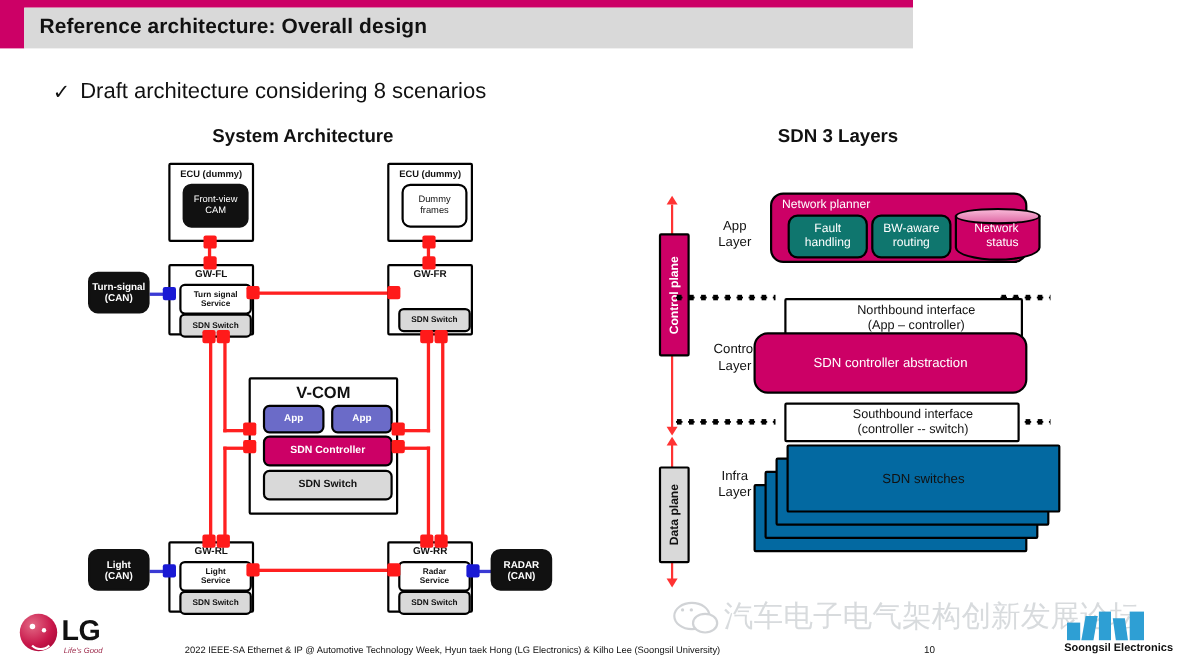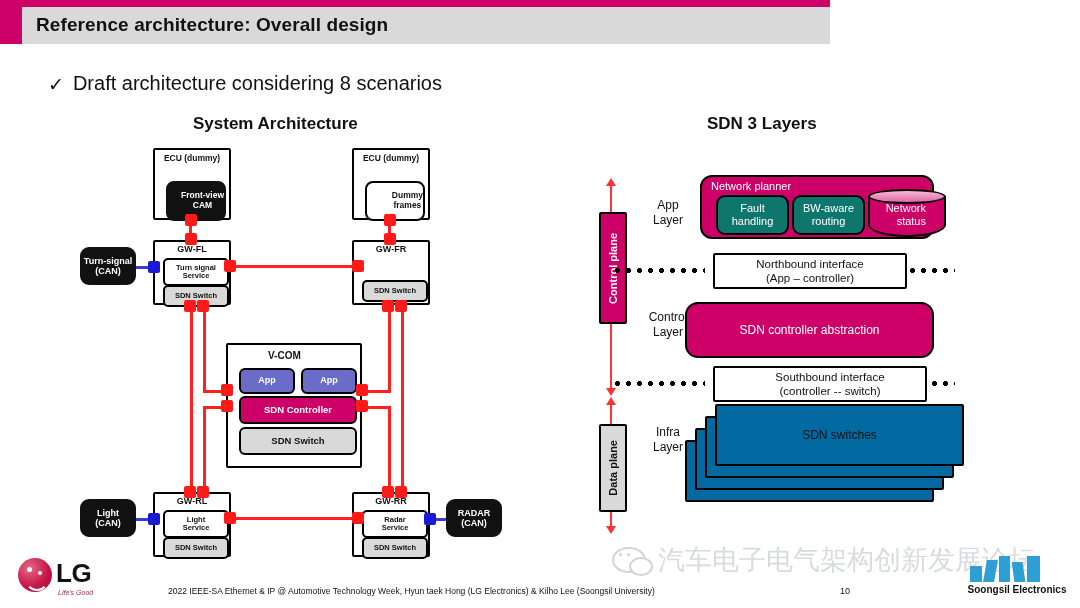--- a/index.html
+++ b/index.html
@@ -40,23 +40,23 @@
   
   .abs{position:absolute;box-sizing:border-box;}
   .bx{
     background:#fff;border:2.5px solid #000;border-radius:2px;
     display:flex;align-items:center;justify-content:center;text-align:center;
     font-weight:bold;color:#111;line-height:1.1;
   }
   .ecu{width:78px;height:72px;border-radius:2px;}
   .ecu .lbl{position:absolute;top:4px;left:0;right:0;font-size:8.5px;font-weight:bold;}
   .inner-blk{
-    position:absolute;left:11px;top:31px;width:56px;height:36px;
+    position:absolute;left:11px;top:17px;width:56px;height:36px;
     border-radius:8px;border:2px solid #000;display:flex;align-items:center;
-    justify-content:flex-end;text-align:center;font-size:8.5px;font-weight:bold;line-height:1.15;
+    justify-content:center;text-align:center;font-size:8.5px;font-weight:normal;line-height:1.15;
   }
   .inner-blk.dark{background:#111;color:#fff;border-color:#111;}
   .inner-blk.white{background:#fff;color:#111;}
 
   .gw{width:78px;height:65px;}
   .gw .lbl{position:absolute;top:3px;left:0;right:0;font-size:9px;font-weight:bold;}
   .svc{
     position:absolute;left:8px;top:16px;width:62px;height:24px;background:#fff;
     border:2px solid #000;border-radius:5px;display:flex;align-items:center;
     justify-content:center;text-align:center;font-size:7.5px;font-weight:bold;line-height:1.1;
@@ -69,21 +69,21 @@
   .gw-noSvc .swt{top:38px;}
 
   .canbx{
     width:56px;height:38px;background:#111;border:2px solid #111;border-radius:9px;
     color:#fff;font-size:9px;font-weight:bold;display:flex;align-items:center;
     justify-content:center;text-align:center;line-height:1.15;
   }
 
   
   .vcom{width:136px;height:125px;}
-  .vcom .lbl{position:absolute;top:5px;left:0;right:0;font-size:10px;font-weight:bold;text-align:left;padding-left:40px;}
+  .vcom .lbl{position:absolute;top:5px;left:0;right:0;font-size:15px;font-weight:bold;text-align:center;}
   .app-btn{
     position:absolute;top:23px;width:52px;height:22px;background:#6b6bc8;border:2px solid #000;
     border-radius:6px;color:#fff;font-size:9px;font-weight:bold;display:flex;
     align-items:center;justify-content:center;
   }
   .ctrl-btn{
     position:absolute;left:11px;top:51px;width:114px;height:24px;background:#cc0066;
     border:2px solid #000;border-radius:6px;color:#fff;font-size:9.5px;font-weight:bold;
     display:flex;align-items:center;justify-content:center;
   }
@@ -365,21 +365,21 @@
       <div class="pbox" style="left:90px;top:18px;width:69px;height:36px;">
         <span>BW-aware<br>routing</span>
       </div>
       <div class="cyl" style="left:166px;top:12px;">
         <div class="body"></div>
         <div class="top"></div>
         <div class="txt">Network<br>status</div>
       </div>
     </div>
 
-    <div class="ifbox" style="left:153px;top:253px;width:190px;height:32px;">
+    <div class="ifbox" style="left:153px;top:271px;width:190px;height:32px;padding-left:23px;">
       <div>Northbound interface</div>
       <div>(App – controller)</div>
     </div>
 
     <div class="ctrl-abs" style="left:125px;top:302px;width:245px;height:52px;">SDN controller abstraction</div>
 
     <div class="ifbox" style="left:153px;top:366px;width:190px;height:32px;padding-left:20px;">
       <div>Southbound interface</div>
       <div>(controller -- switch)</div>
     </div>

